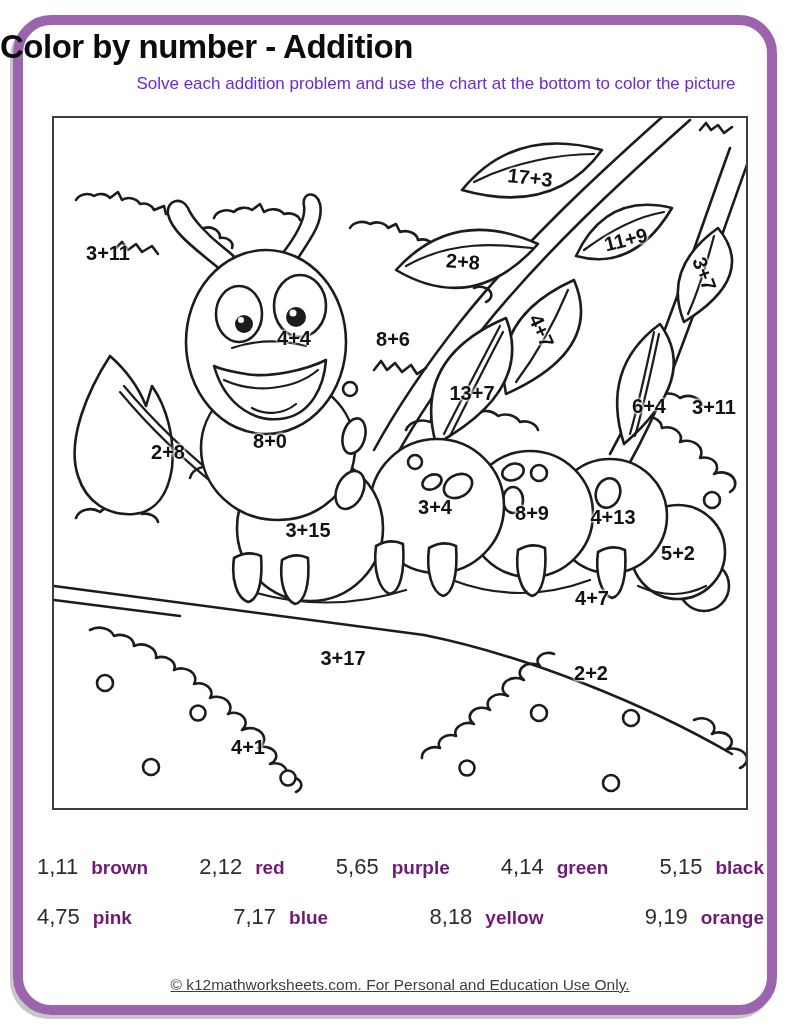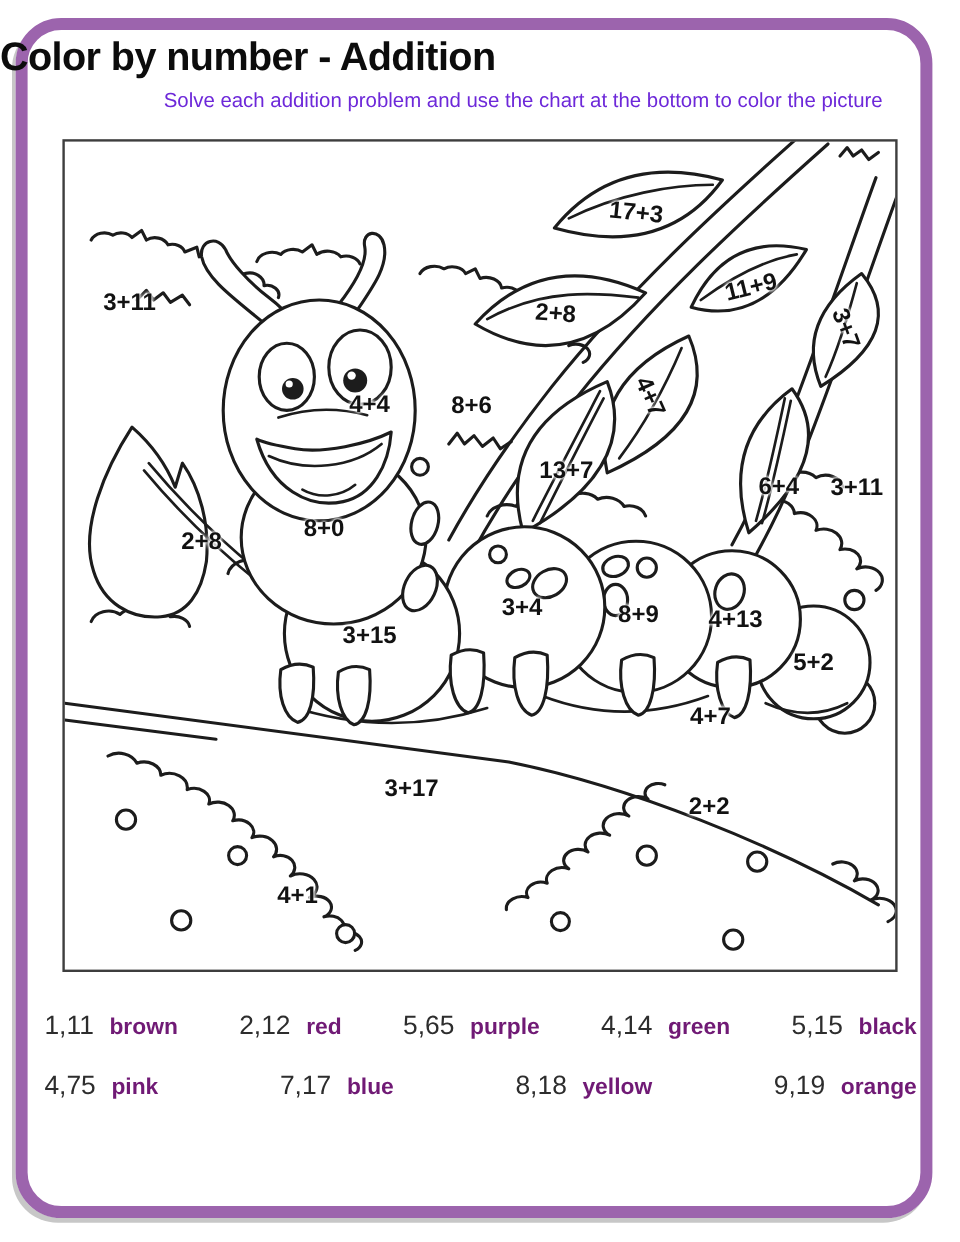--- a/index.html
+++ b/index.html
@@ -27,21 +27,21 @@
   }
   .picture-box svg { display:block; width:100%; height:100%; }
   .problems-layer { position:absolute; left:0; top:0; right:0; bottom:0; }
   .problem {
     position:absolute; font-weight:bold; font-size:20px; color:#121212;
     white-space:nowrap;
     text-shadow:0 0 3px #fff,0 0 3px #fff,0 0 4px #fff;
   }
   .color-key { position:absolute; left:37px; right:36px; top:830px; }
   .key-row {
-    display:flex; justify-content:space-between; align-items:center; height:50px;
+    display:flex; justify-content:space-between; align-items:flex-end; height:50px;
   }
   .key-cell { display:flex; align-items:baseline; }
   .key-nums { font-size:22px; color:#2d2d2d; }
   .key-name { font-size:19px; font-weight:bold; color:#701a75; margin-left:13px; }
   .key-name.small { font-size:17px; margin-left:9px; }
   .footer {
     position:absolute; top:976px; left:0; width:100%; text-align:center;
     font-size:15.5px; color:#3d3d3d;
   }
   .footer span { text-decoration:underline; }
@@ -173,21 +173,21 @@
         <path class="thin" d="M198,290 C212,298 230,296 242,286"></path>
       </g>
     </svg>
 
     <div class="problems-layer">
         <div class="problem" style="left: 54px; top: 135px; transform: translate(-50%, -50%) rotate(0deg);">3+11</div>
         <div class="problem" style="left: 476px; top: 60px; transform: translate(-50%, -50%) rotate(6deg);">17+3</div>
         <div class="problem" style="left: 409px; top: 144px; transform: translate(-50%, -50%) rotate(4deg);">2+8</div>
         <div class="problem" style="left: 572px; top: 122px; transform: translate(-50%, -50%) rotate(-14deg);">11+9</div>
         <div class="problem" style="left: 650px; top: 156px; transform: translate(-50%, -50%) rotate(70deg);">3+7</div>
-        <div class="problem" style="left: 254px; top: 220px; transform: translate(-50%, -50%) rotate(0deg);">4+4</div>
+        <div class="problem" style="left: 240px; top: 220px; transform: translate(-50%, -50%) rotate(0deg);">4+4</div>
         <div class="problem" style="left: 339px; top: 221px; transform: translate(-50%, -50%) rotate(0deg);">8+6</div>
         <div class="problem" style="left: 487px; top: 213px; transform: translate(-50%, -50%) rotate(66deg);">4+7</div>
         <div class="problem" style="left: 418px; top: 275px; transform: translate(-50%, -50%) rotate(0deg);">13+7</div>
         <div class="problem" style="left: 595px; top: 288px; transform: translate(-50%, -50%) rotate(0deg);">6+4</div>
         <div class="problem" style="left: 660px; top: 289px; transform: translate(-50%, -50%) rotate(0deg);">3+11</div>
         <div class="problem" style="left: 114px; top: 334px; transform: translate(-50%, -50%) rotate(0deg);">2+8</div>
         <div class="problem" style="left: 216px; top: 323px; transform: translate(-50%, -50%) rotate(0deg);">8+0</div>
         <div class="problem" style="left: 254px; top: 412px; transform: translate(-50%, -50%) rotate(0deg);">3+15</div>
         <div class="problem" style="left: 381px; top: 389px; transform: translate(-50%, -50%) rotate(0deg);">3+4</div>
         <div class="problem" style="left: 478px; top: 395px; transform: translate(-50%, -50%) rotate(0deg);">8+9</div>
@@ -236,13 +236,16 @@
           <span class="key-nums">8,18</span>
           <span class="key-name">yellow</span>
         </div>
         <div class="key-cell">
           <span class="key-nums">9,19</span>
           <span class="key-name">orange</span>
         </div>
       </div>
   </div>
 
+  <div class="footer">
+    <span>© k12mathworksheets.com. For Personal and Education Use Only.</span>
+  </div>
 </div>
 
 </body></html>

